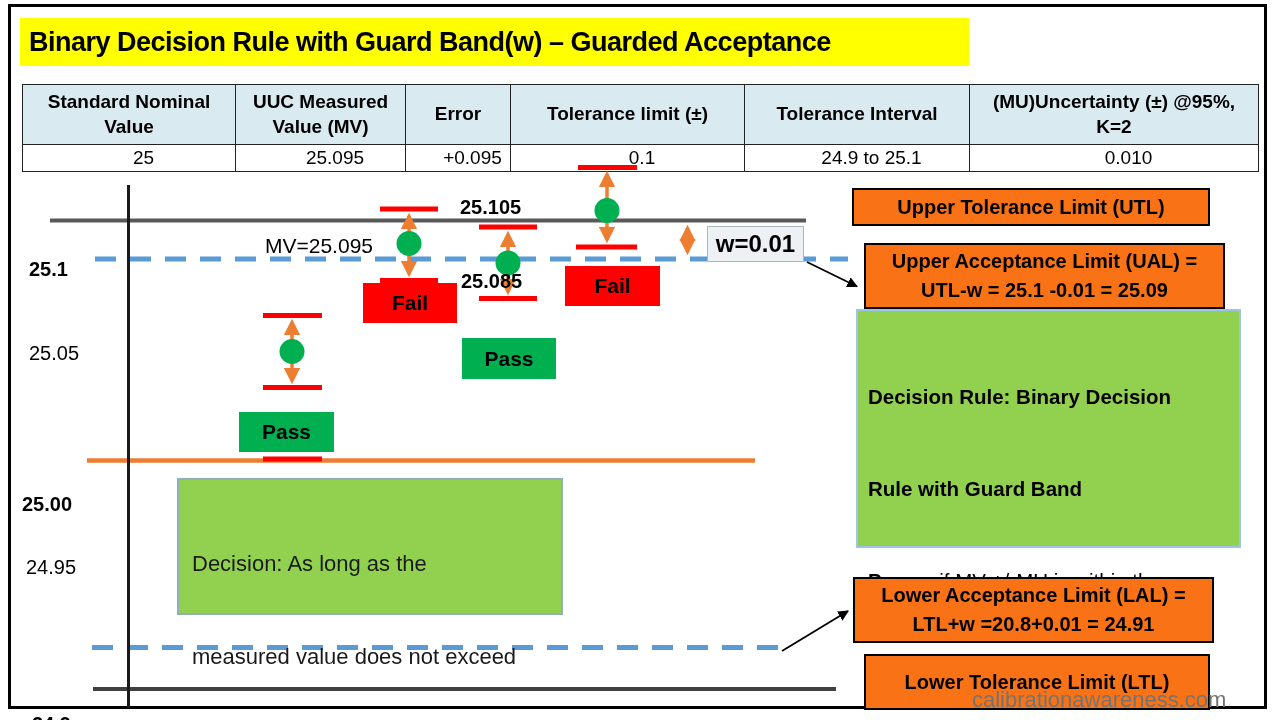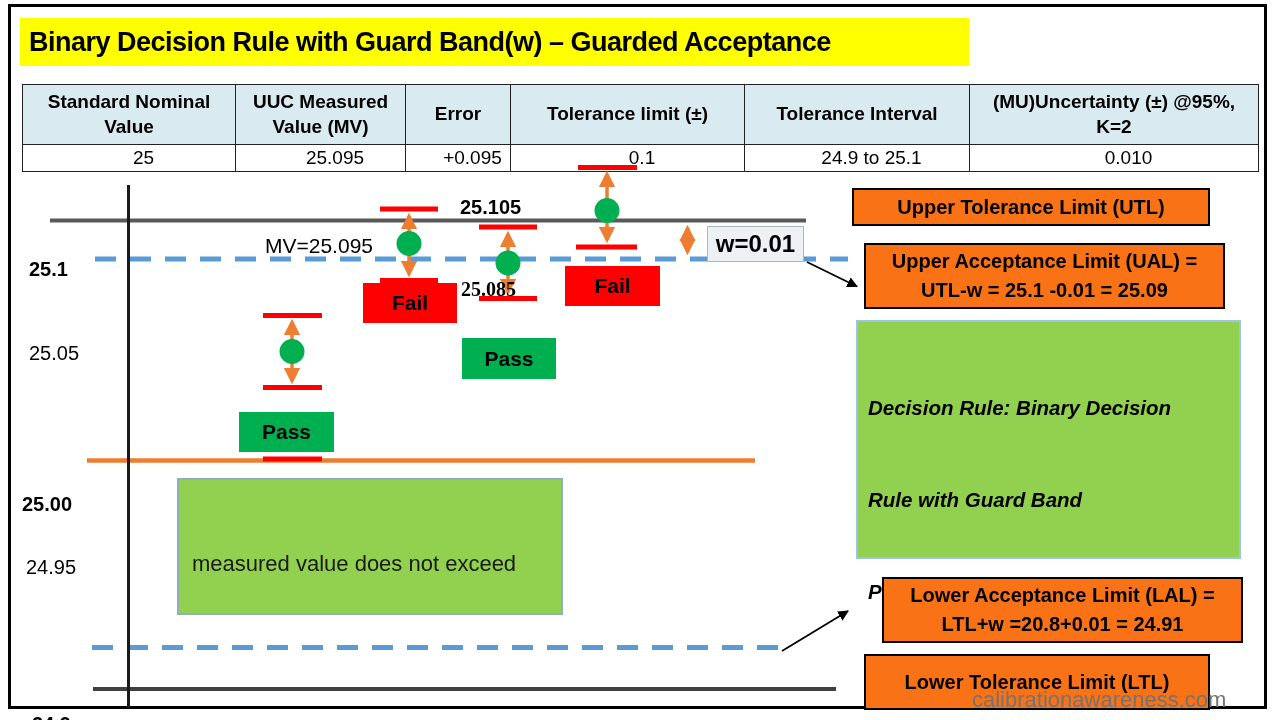--- a/index.html
+++ b/index.html
@@ -25,22 +25,22 @@
          font-size:21px;font-weight:bold;color:#000;}
   .badge.pass{background:#00B050;}
   .badge.fail{background:#FF0000;}
   .wbox{position:absolute;left:700px;top:226px;width:95px;height:34px;background:#EDF1F4;
         border:1px solid #A9B7C1;display:flex;align-items:center;justify-content:center;
         font-size:24px;font-weight:bold;margin-left:7px;}
   .callout{position:absolute;background:#f97316;border:2px solid #000;box-sizing:border-box;
         display:flex;flex-direction:column;align-items:center;justify-content:center;
         font-size:20px;font-weight:bold;text-align:center;line-height:29px;}
   .greenbox{position:absolute;background:#92D050;box-sizing:border-box;white-space:pre;}
-  .rulebox{left:856px;top:320px;width:385px;height:239px;border:2px solid #9DC3E6;
-        padding:10px 10px;font-size:20.5px;line-height:30.6px;font-style:italic;}
+  .rulebox{left:856px;top:309px;width:385px;height:239px;border:2px solid #9DC3E6;
+        padding:10px 10px;font-size:20.5px;line-height:30.6px;}
   .notebox{left:177px;top:478px;width:386px;height:137px;border:2px solid #8FAEBE;
         padding:6px 13px;font-size:22px;line-height:31px;color:#1a1a1a;}
   .watermark{position:absolute;left:972px;top:687px;font-size:22px;color:#737373;}
 </style>
 </head>
 <body>
 
 <div class="slide">
 
   <div class="slide-border"></div>
@@ -123,21 +123,21 @@
   </svg>
 
   <div class="ylab bold" style="left:29px;top:214px;">25.1</div>
   <div class="ylab" style="left:29px;top:342px;">25.05</div>
   <div class="ylab bold" style="left:22px;top:449px;">25.00</div>
   <div class="ylab" style="left:26px;top:556px;">24.95</div>
   <div class="ylab bold" style="left:32px;top:669px;">24.9</div>
 
   <div class="mv-label">MV=25.095</div>
   <div class="pt-label" style="left:432px;top:196px;">25.105</div>
-  <div class="pt-label" style="left:433px;top:278px;font-family:Liberation Serif, serif;">25.085</div>
+  <div class="pt-label" style="left:433px;top:270px;">25.085</div>
 
   <div class="wbox">w=0.01</div>
 
   <div class="badge pass" style="left:239px;top:412px;width:95px;height:40px;">Pass</div>
   <div class="badge fail" style="left:363px;top:283px;width:94px;height:40px;">Fail</div>
   <div class="badge pass" style="left:462px;top:338px;width:94px;height:41px;">Pass</div>
   <div class="badge fail" style="left:565px;top:266px;width:95px;height:40px;">Fail</div>
 
   <div class="callout" style="left:852px;top:188px;width:358px;height:38px;">
     <div>Upper Tolerance Limit (UTL)</div>
@@ -150,29 +150,30 @@
   <div class="greenbox rulebox">
     <div><span style="font-weight: bold;">Decision Rule: Binary Decision</span></div>
     <div><span style="font-weight: bold;">Rule with Guard Band</span></div>
     <div><span style="font-weight: bold;">Pass</span><span> = if MV +/-MU is within the</span></div>
     <div><span>Acceptance Zone and MV does</span></div>
     
     
     
   </div>
 
-  <div class="callout" style="left:853px;top:577px;width:361px;height:66px;margin-left:29px;">
+  <div class="callout" style="left:853px;top:577px;width:361px;height:66px;">
     <div>Lower Acceptance Limit (LAL) =</div>
     <div>LTL+w =20.8+0.01 = 24.91</div>
   </div>
   <div class="callout" style="left:864px;top:654px;width:346px;height:56px;">
     <div>Lower Tolerance Limit (LTL)</div>
   </div>
 
   <div class="greenbox notebox">
+    <div><span>Decision: As long as the</span></div>
     <div><span>measured value does not exceed</span></div>
     
     
   </div>
 
   <div class="watermark">calibrationawareness.com</div>
 
 </div>
 
 </body></html>

